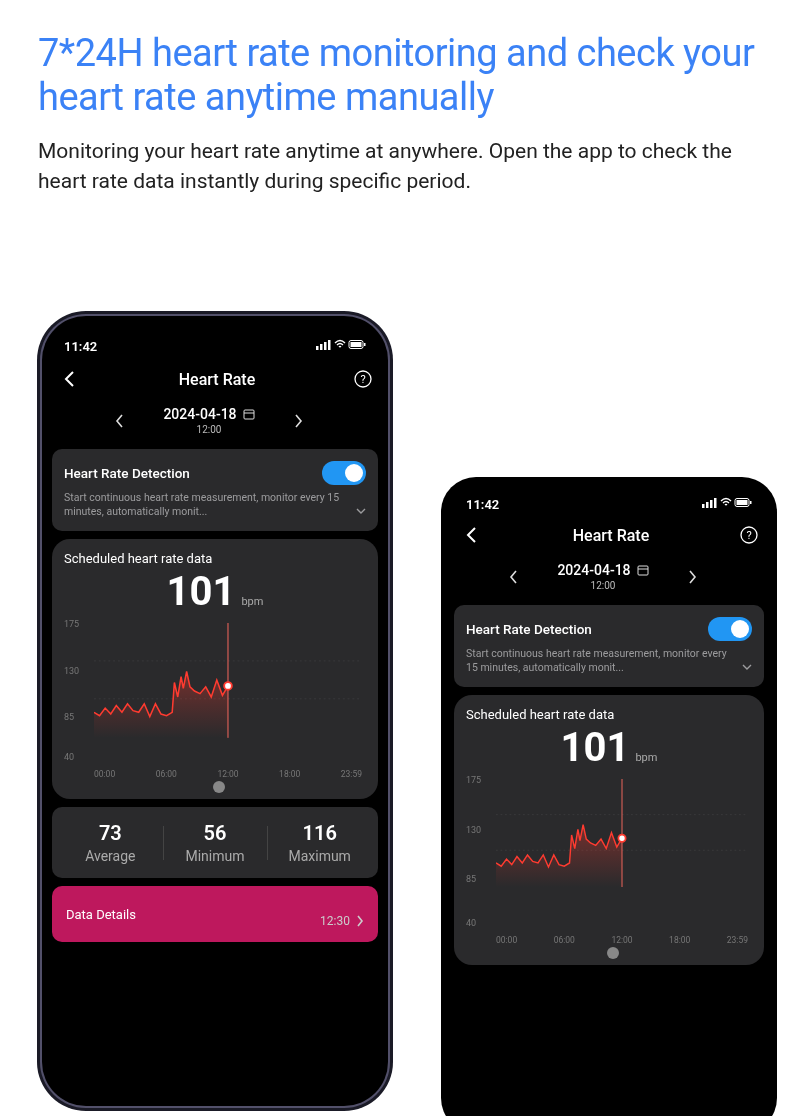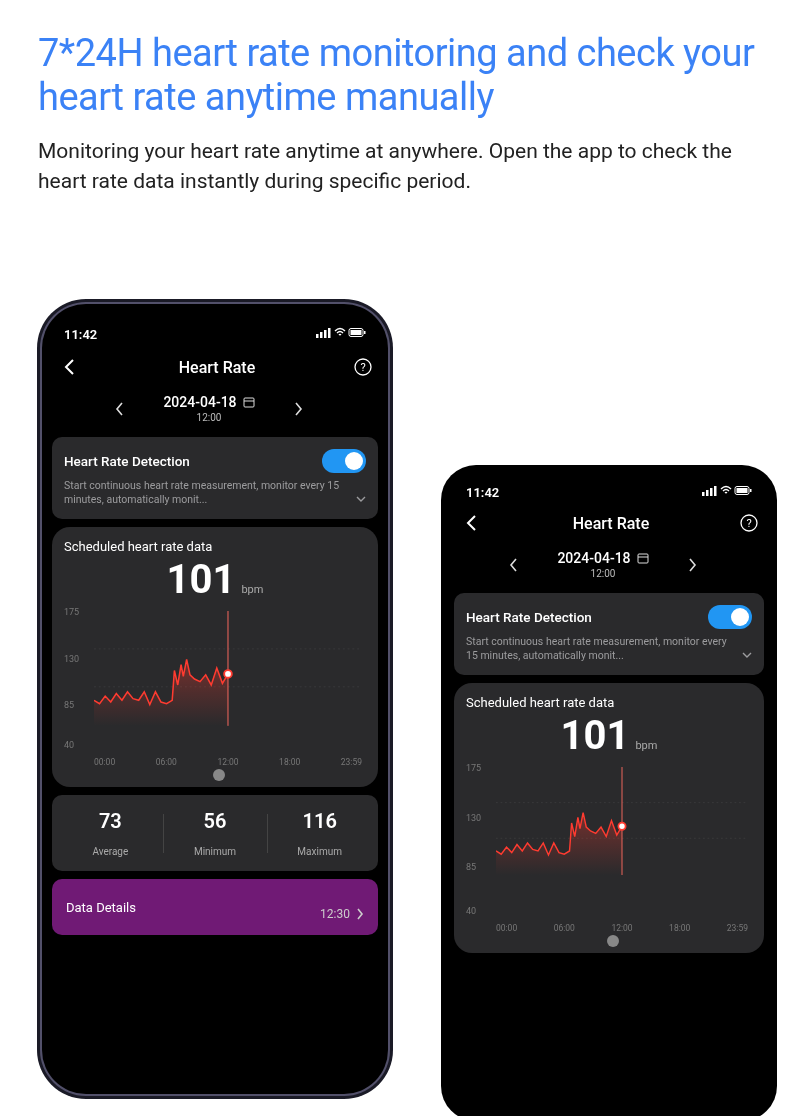--- a/index.html
+++ b/index.html
@@ -20,21 +20,21 @@
     letter-spacing: -0.5px;
   }
   .hero-sub {
     font-size: 21px;
     line-height: 1.4;
     margin: 0 38px 30px 38px;
     color: #222;
   }
   .phones {
     position: absolute;
-    left: 0; right: 0; bottom: 12px;
+    left: 0; right: 0; bottom: 0;
     height: 800px;
   }
   .phone {
     position: absolute;
     background: #000;
     border-radius: 44px;
     box-shadow: 0 0 0 2px #52506a, 0 0 0 5px #1a1a26;
     overflow: hidden;
     color: #fff;
   }
@@ -88,23 +88,23 @@
   .chart-area { position:relative; height: 140px; margin-top: 4px; }
   .ylabel { position:absolute; left:0; font-size:9px; color:#777; }
   .xaxis { display:flex; justify-content:space-between; font-size:8.5px; color:#777; padding: 10px 4px 0 30px; }
   .chart-svg { position:absolute; left:30px; right:4px; top:4px; bottom:14px; }
   .slider-track { position:relative; height: 14px; margin: 2px 30px 0 30px; }
   .slider-knob { position:absolute; top:0; width:12px; height:12px; background:#888; border-radius:50%; }
   .stats-card { display:flex; padding: 14px 6px; }
   .stat { flex:1; text-align:center; position:relative; }
   .stat + .stat::before { content:''; position:absolute; left:0; top:10%; height:80%; width:1px; background:#444; }
   .stat-num { font-size: 20px; font-weight:600; }
-  .stat-label { font-size: 10px; color:#aaa; margin-top:13px; }
+  .stat-label { font-size: 14px; color:#aaa; margin-top:3px; }
   .detail-row {
-    background:#701a75; border-radius:10px; margin:8px 10px; padding:14px 14px;
+    background:#be185d; border-radius:10px; margin:8px 10px; padding:14px 14px;
     display:flex; align-items:center; justify-content:space-between; font-size:13px;
   }
   .detail-right { display:flex; align-items:center; gap:6px; color:#ccc; font-size:12px;margin-top:14px;}
 </style>
 </head>
 <body>
 
 <h1 class="hero-title">7*24H heart rate monitoring and check your heart rate anytime manually</h1>
 <p class="hero-sub">Monitoring your heart rate anytime at anywhere. Open the app to check the heart rate data instantly during specific period.</p>
 

